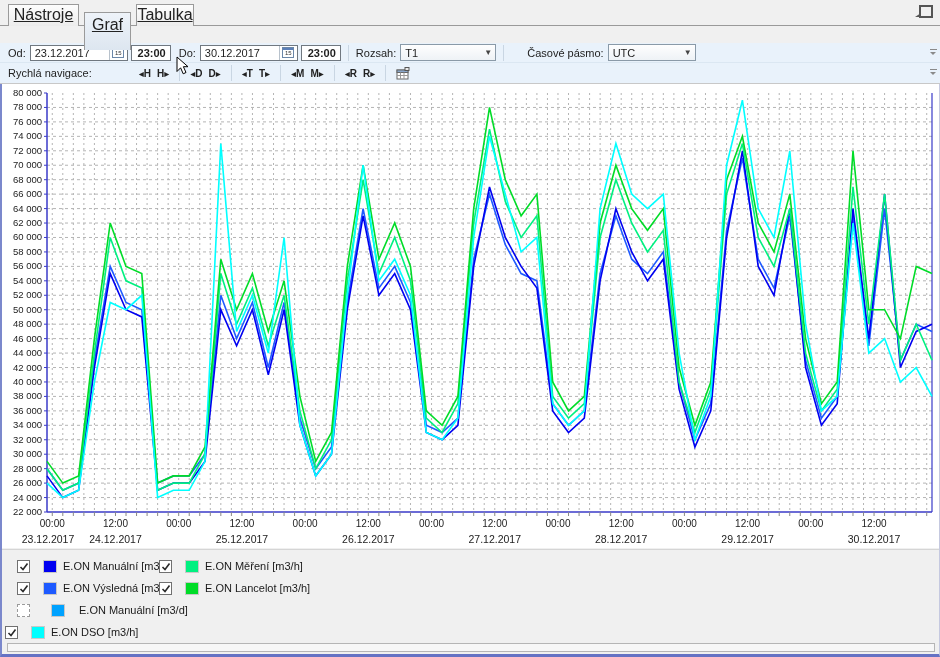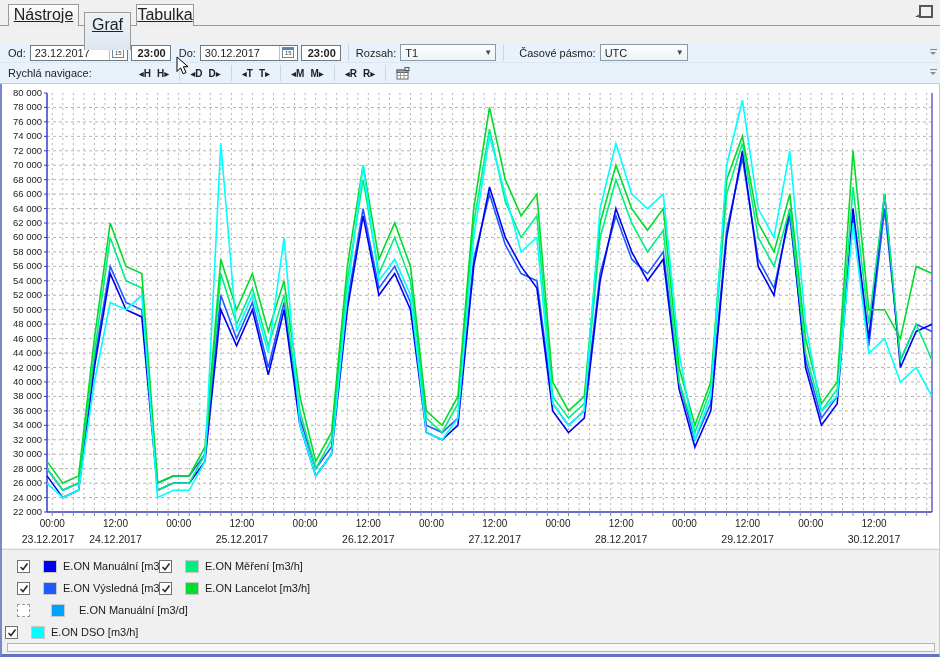--- a/index.html
+++ b/index.html
@@ -92,21 +92,21 @@
     <div class="databox timebox">
       <span class="val">23:00</span>
     </div>
     <div class="vsep"></div>
     <span class="tb-label" style="margin-left:0;">Rozsah:</span>
     <div class="combo">
       <span class="val">T1</span>
       <span class="arr">▼</span>
     </div>
     <div class="vsep"></div>
-    <span class="tb-label" style="margin-left:8px;">Časové pásmo:</span>
+    <span class="tb-label" style="margin-left:16px;">Časové pásmo:</span>
     <div class="combo" style="width:88px;">
       <span class="val">UTC</span>
       <span class="arr">▼</span>
     </div>
     <div class="pin" style="top:6px;">
         <i></i>
         <b></b>
       </div>
   </div>
 

